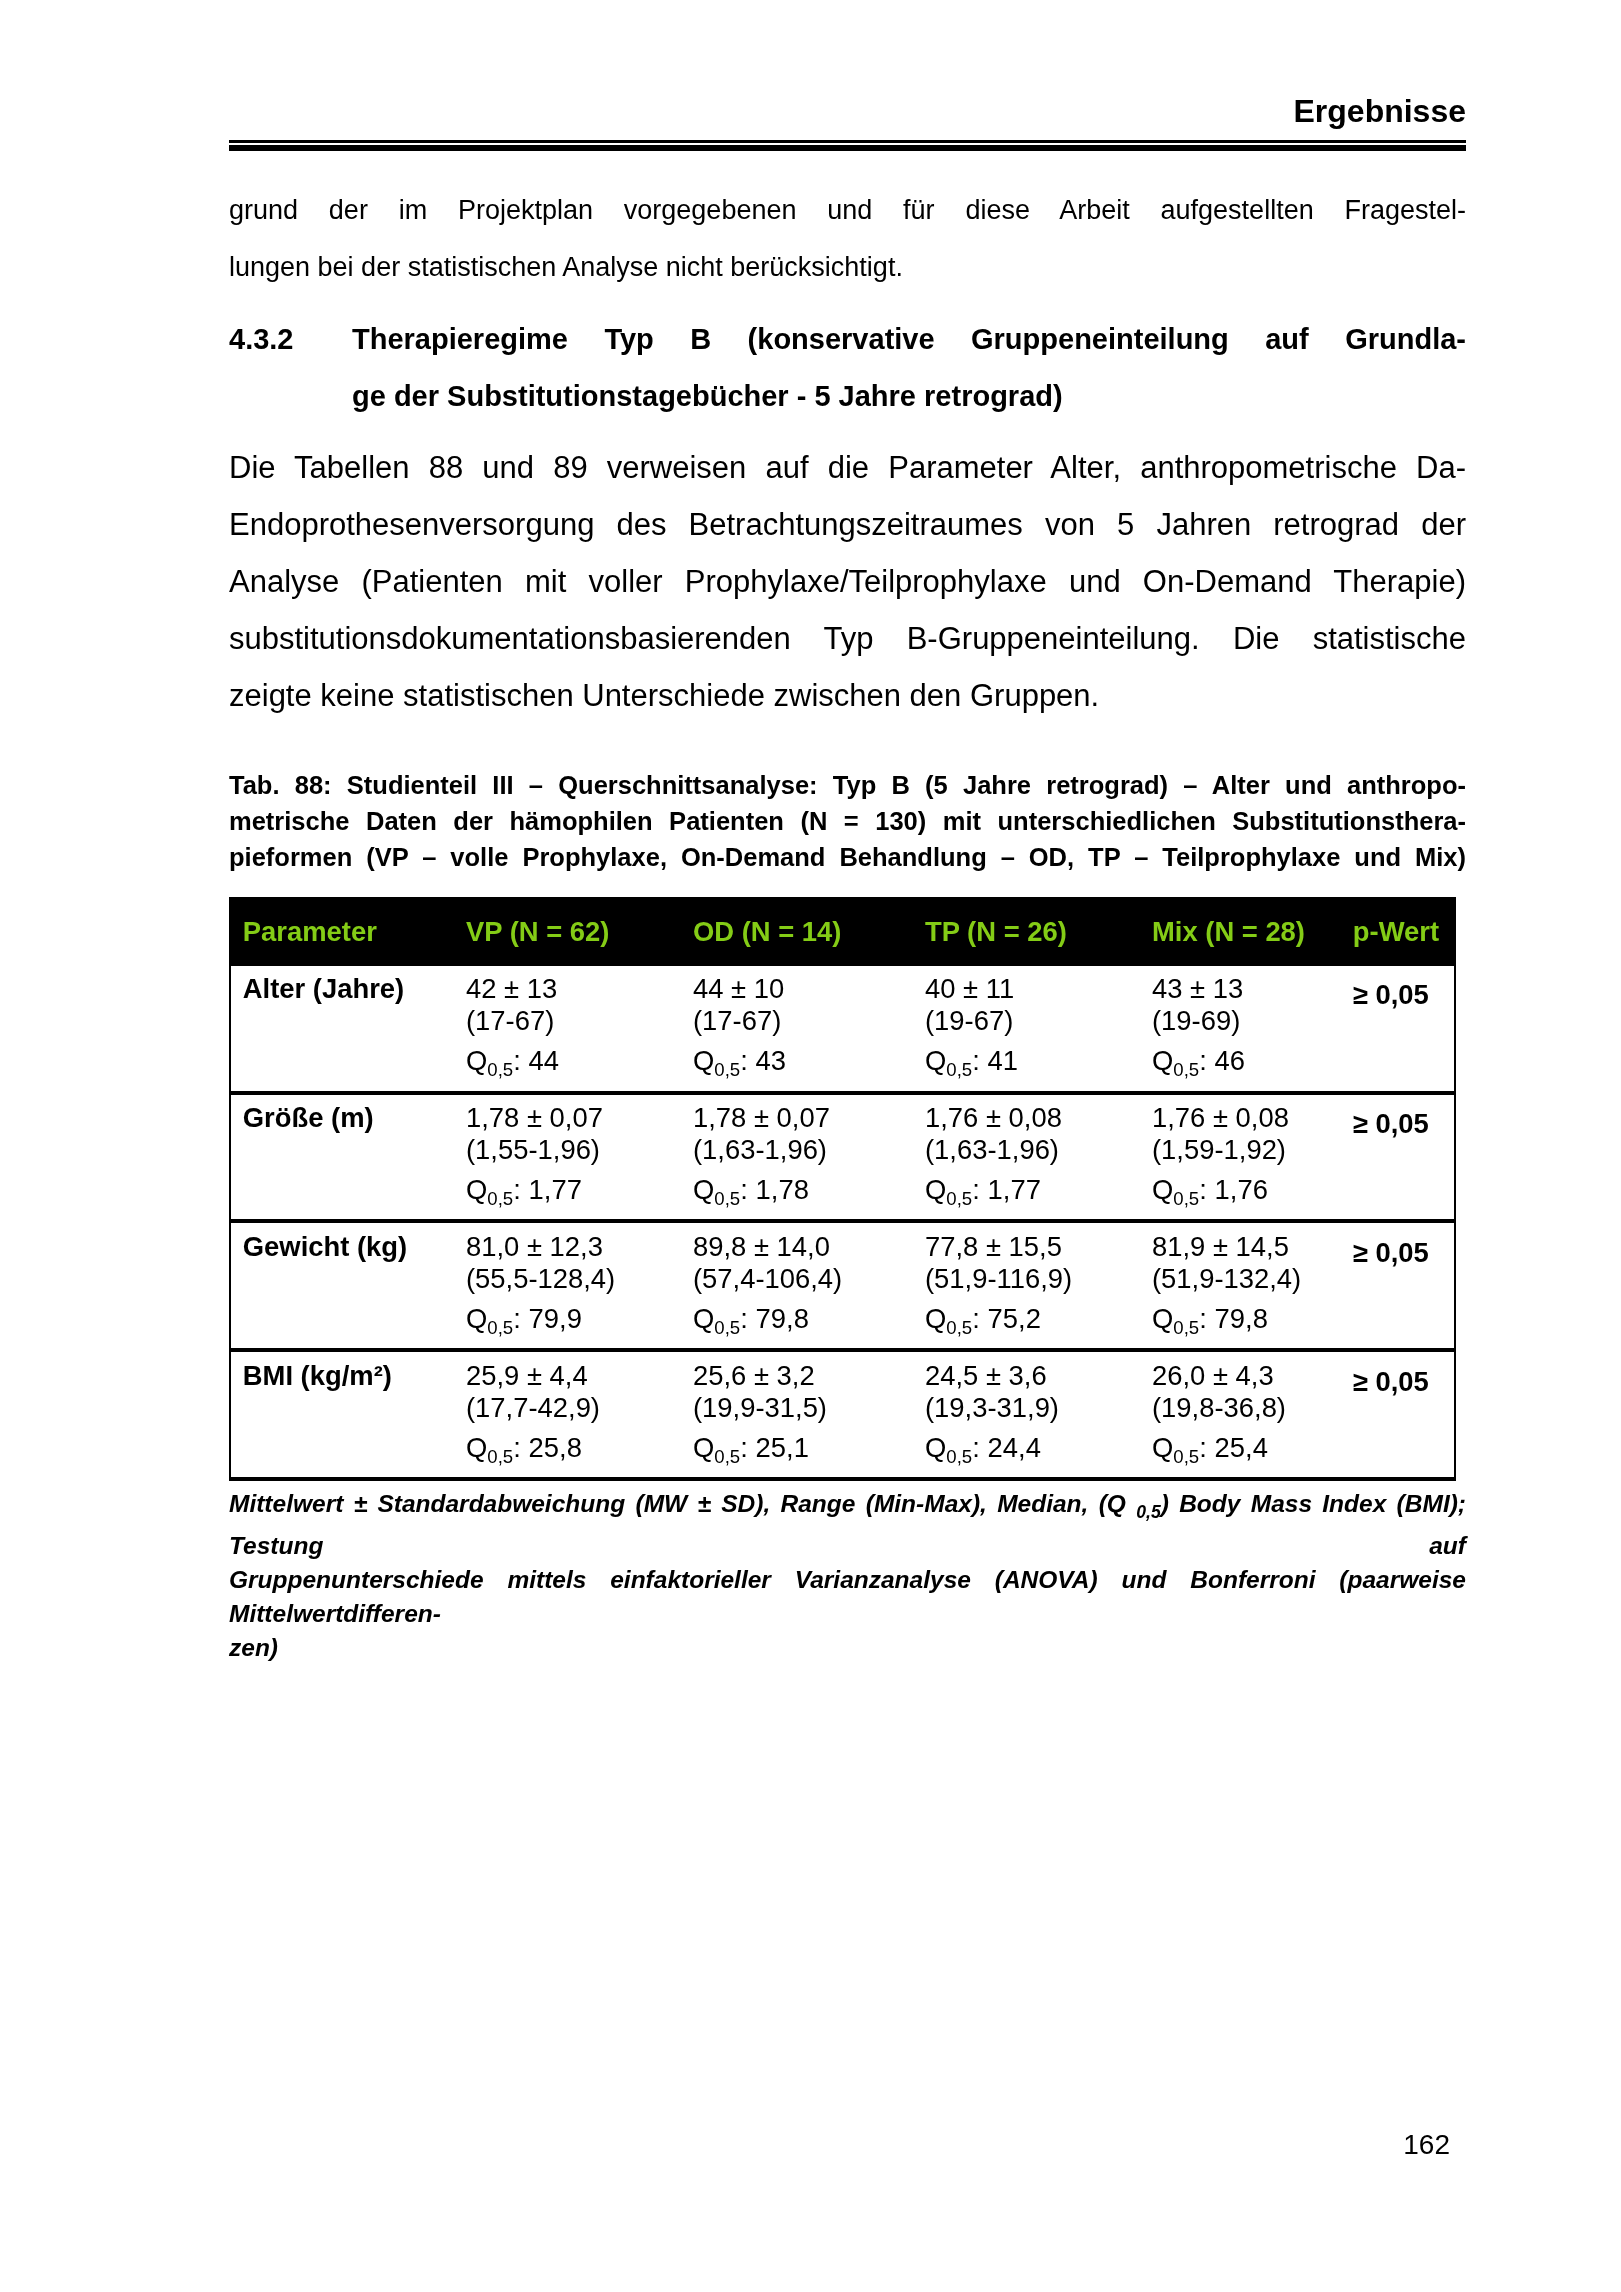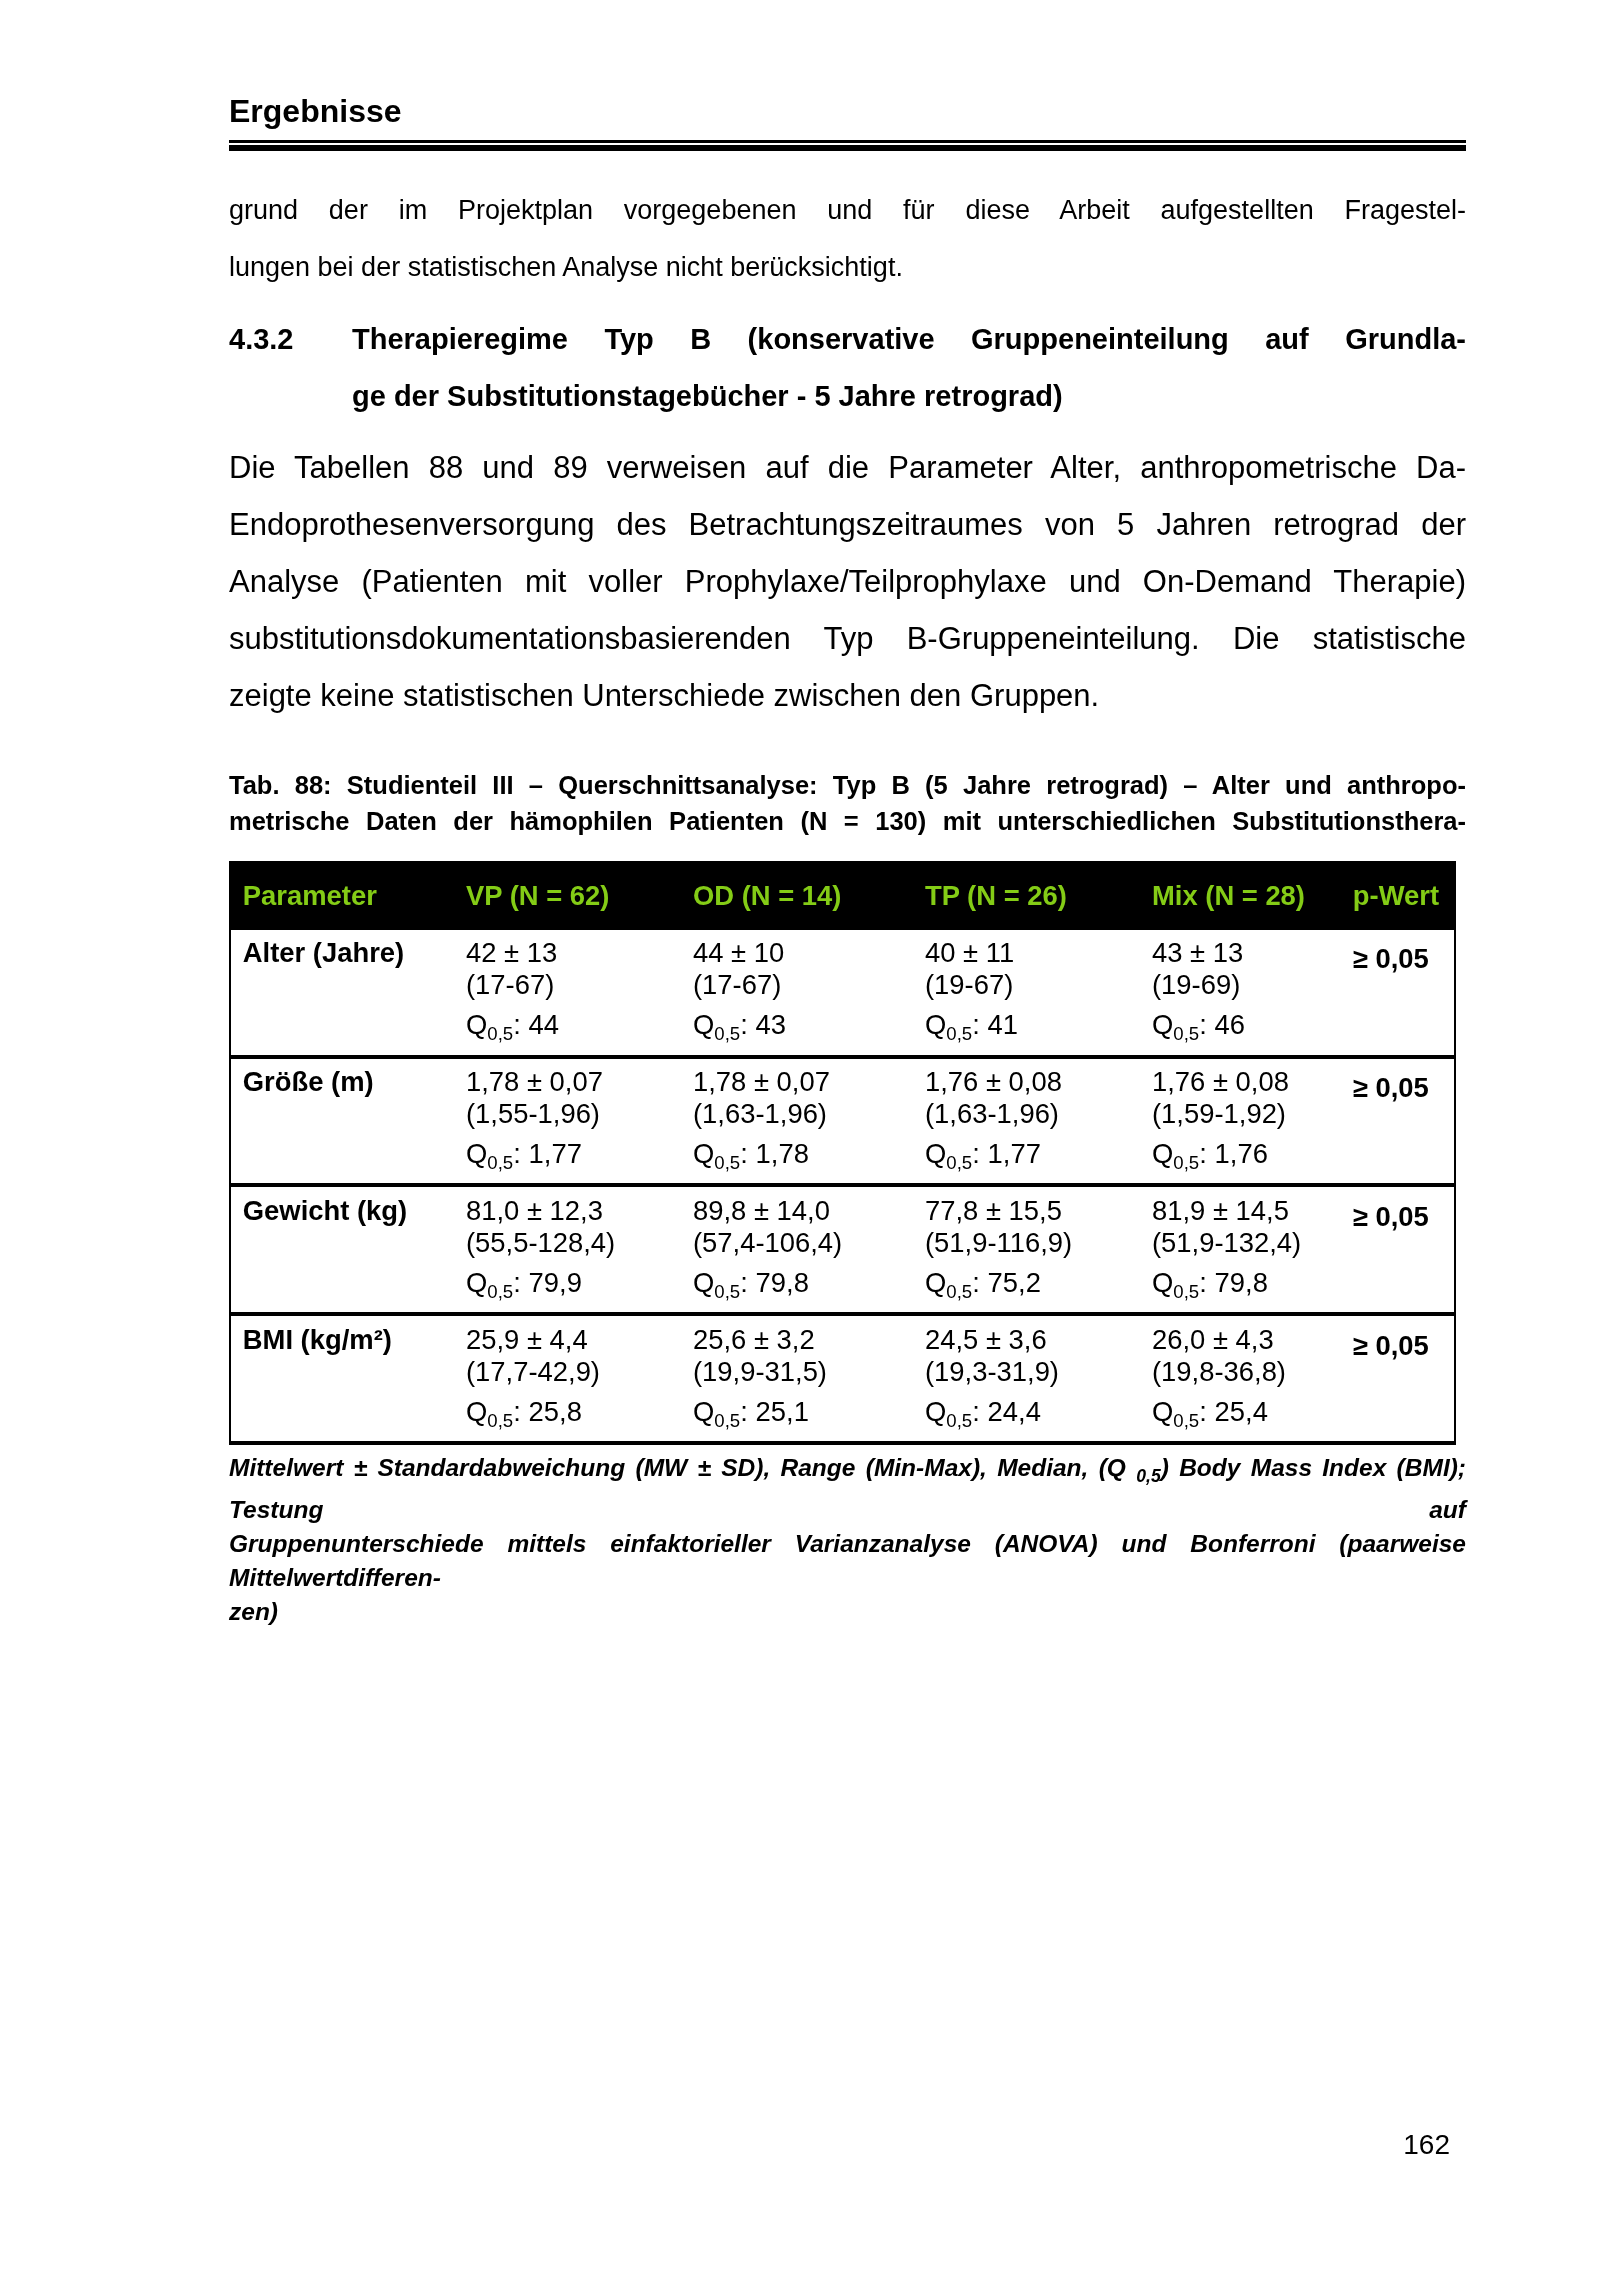--- a/index.html
+++ b/index.html
@@ -19,21 +19,21 @@
     position: absolute;
     left: 229px;
     top: 0;
     width: 1237px;
   }
   .doc-title {
     margin-top: 94px;
     font-size: 32px;
     line-height: 35px;
     font-weight: bold;
-    text-align: left;
+    text-align: right;
   }
   .rule { margin-top: 10.8px; }
   .rule-thin  { height: 2.9px; background: #000; }
   .rule-gap   { height: 2px; background: #fff; }
   .rule-thick { height: 5.9px; background: #000; }
 
   .para1 { margin-top: 31px; font-size: 27px; line-height: 57px; }
   .para2 { margin-top: 13.7px; font-size: 31px; line-height: 57px; }
   .jline { text-align: justify; text-align-last: justify; text-justify: inter-word; }
 
@@ -133,20 +133,21 @@
       <div class="jline">Die Tabellen 88 und 89 verweisen auf die Parameter Alter, anthropometrische Da-</div>
       <div class="jline">Endoprothesenversorgung des Betrachtungszeitraumes von 5 Jahren retrograd der</div>
       <div class="jline">Analyse (Patienten mit voller Prophylaxe/Teilprophylaxe und On-Demand Therapie)</div>
       <div class="jline">substitutionsdokumentationsbasierenden Typ B-Gruppeneinteilung. Die statistische</div>
       <div>zeigte keine statistischen Unterschiede zwischen den Gruppen.</div>
     </div>
 
     <div class="caption">
       <div class="jline">Tab. 88: Studienteil III – Querschnittsanalyse: Typ B (5 Jahre retrograd) – Alter und anthropo-</div>
       <div class="jline">metrische Daten der hämophilen Patienten (N = 130) mit unterschiedlichen Substitutionsthera-</div>
+      <div class="jline">pieformen (VP – volle Prophylaxe, On-Demand Behandlung – OD, TP – Teilprophylaxe und Mix)</div>
     </div>
 
     <table class="results">
       <colgroup>
         <col style="width:236px">
           <col style="width:227px">
           <col style="width:232px">
         <col style="width:227px">
           <col style="width:193px">
           <col style="width:110px">

